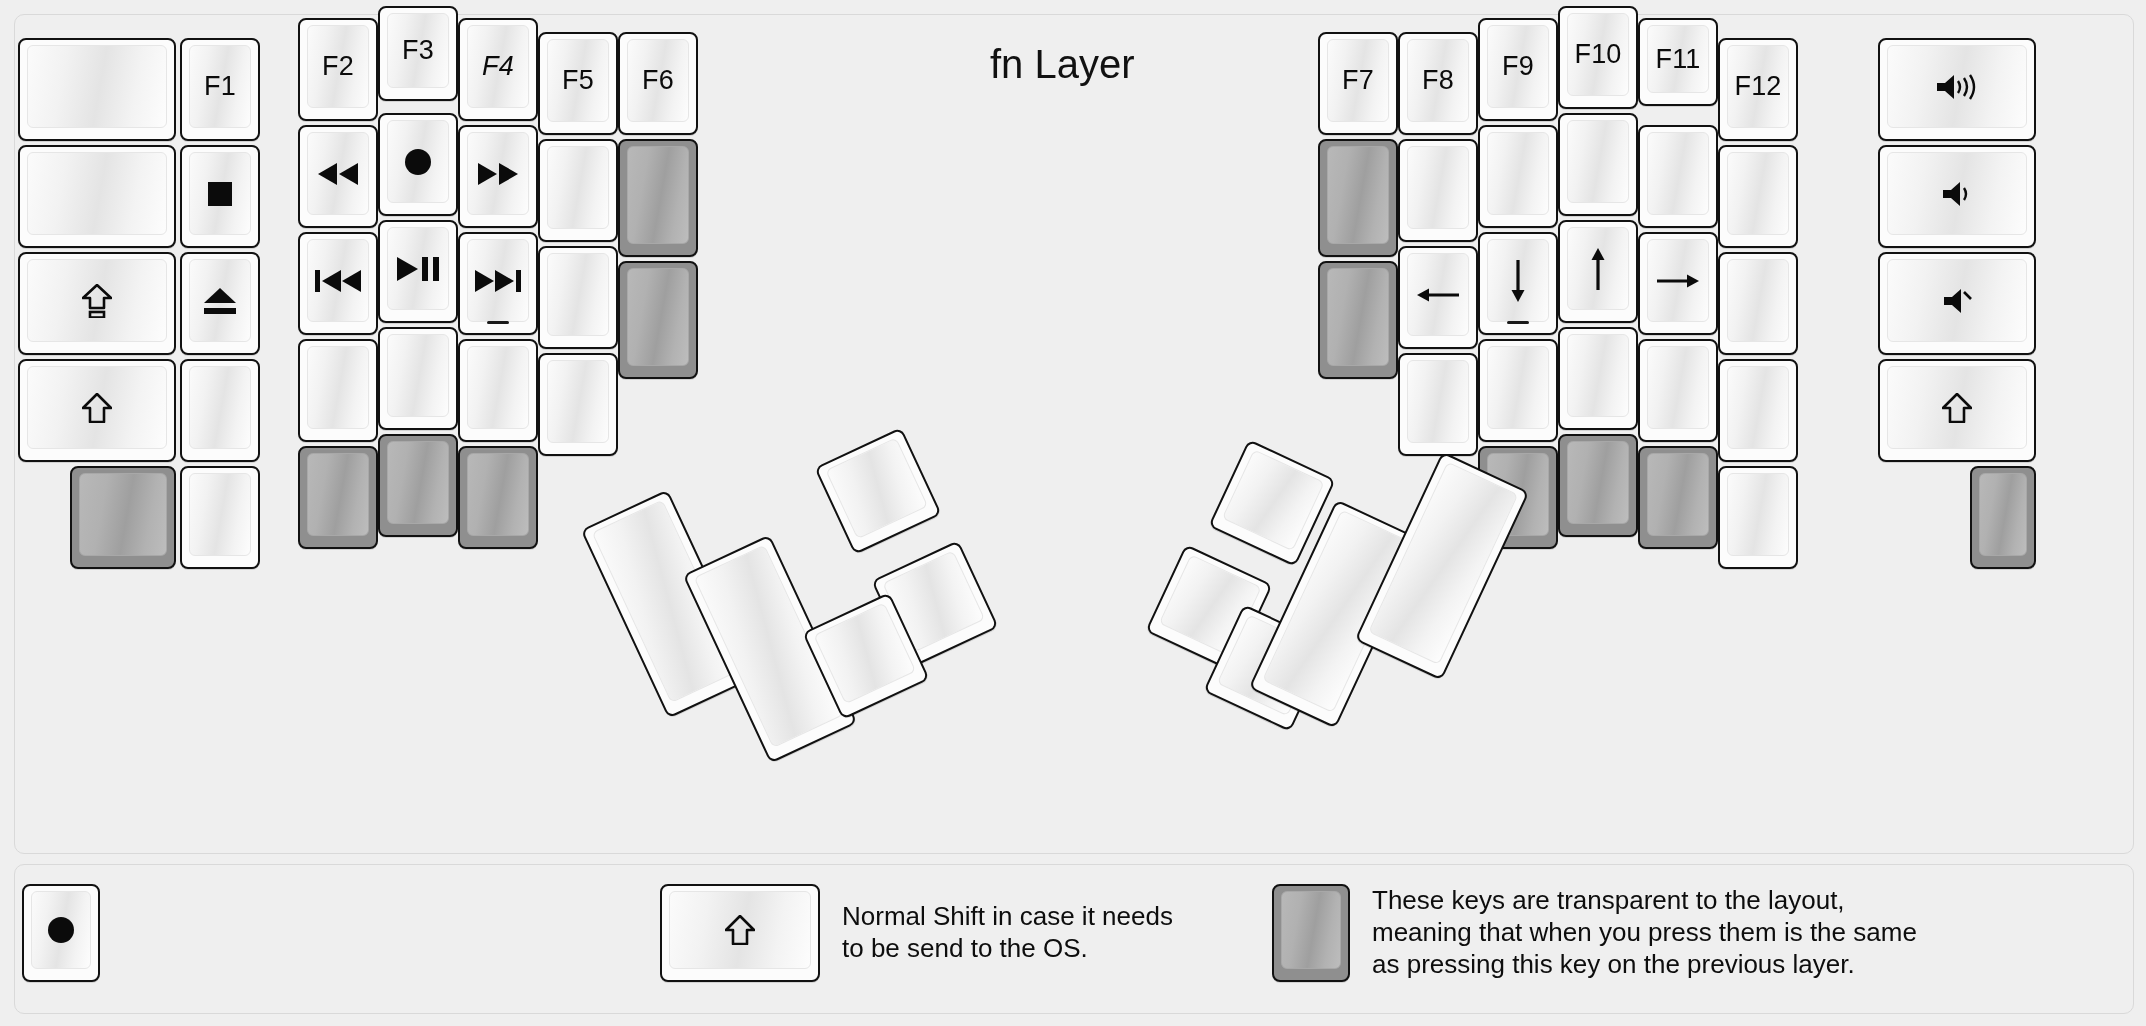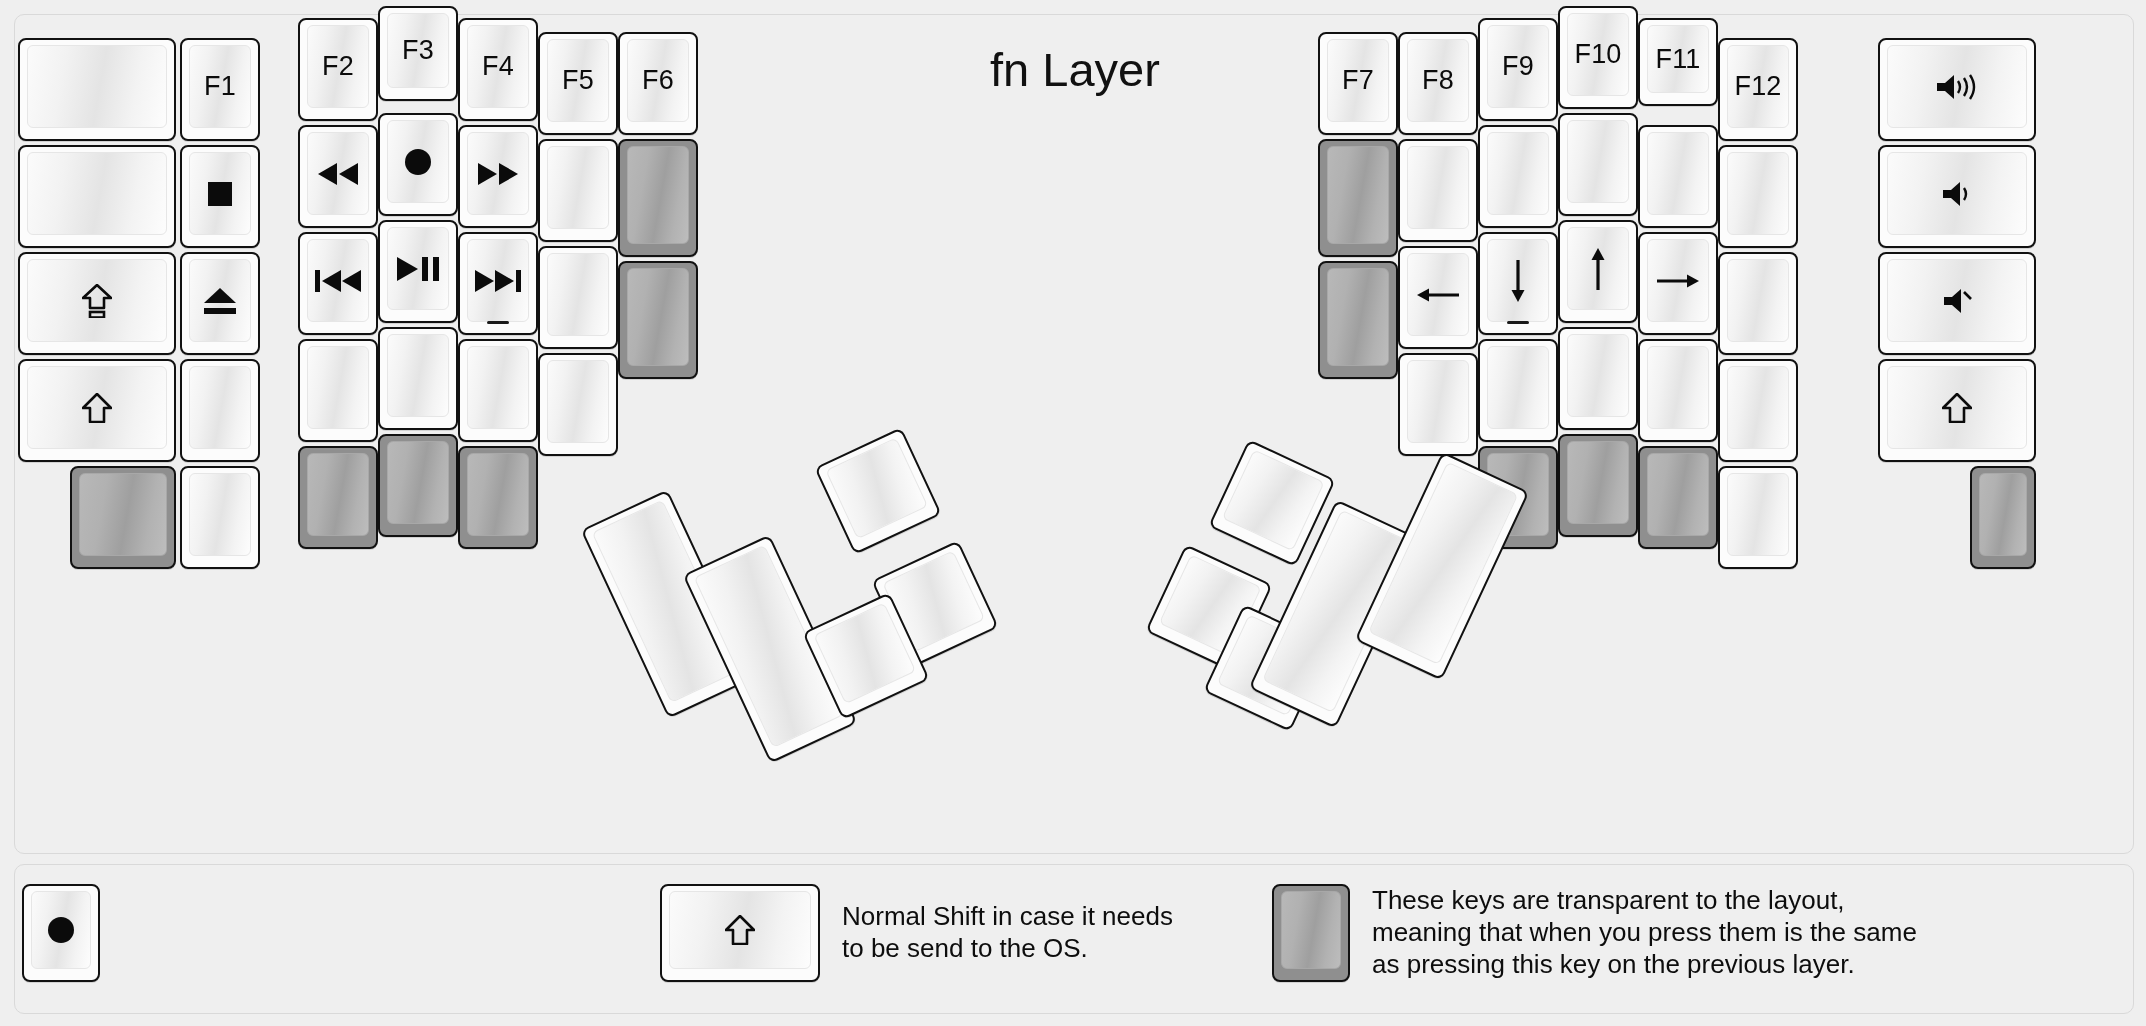--- a/index.html
+++ b/index.html
@@ -79,21 +79,21 @@
     transform:translateX(-50%);
     width:22px;height:3px;
     background:#1a1a1a;
     border-radius:2px;
   }
 
   
   .title{
     position:absolute;
     left:990px;top:42px;
-    font-size:47px;
+    font-size:40px;
     color:#111;
     white-space:nowrap;
   }
 
   
   .legend-item{
     position:absolute;
     display:flex;
     align-items:center;
     gap:22px;
@@ -236,21 +236,21 @@
             </svg>
           </span>
         </div>
       </div>
       <div class="key" style="left: 378px; top: 327px; width: 80px; height: 103px;">
         <div class="cap"></div>
       </div>
       <div class="key trans" style="left: 378px; top: 434px; width: 80px; height: 103px;">
         <div class="cap"></div>
       </div>
-      <div class="key" style="left: 458px; top: 18px; width: 80px; height: 103px;">
+      <div class="key" style="left: 458px; top: 18px; width: 80px; height: 103px; font-style: italic;">
         <div class="cap">
           <span class="lbl">F4</span>
         </div>
       </div>
       <div class="key" style="left: 458px; top: 125px; width: 80px; height: 103px;">
         <div class="cap">
           <span>
             <svg class="gl" width="42" height="24" viewBox="0 0 42 24" xmlns="http://www.w3.org/2000/svg">
               <path d="M1 1 L1 23 L20 12 Z" fill="#0b0b0b"></path>
               <path d="M22 1 L22 23 L41 12 Z" fill="#0b0b0b"></path>

